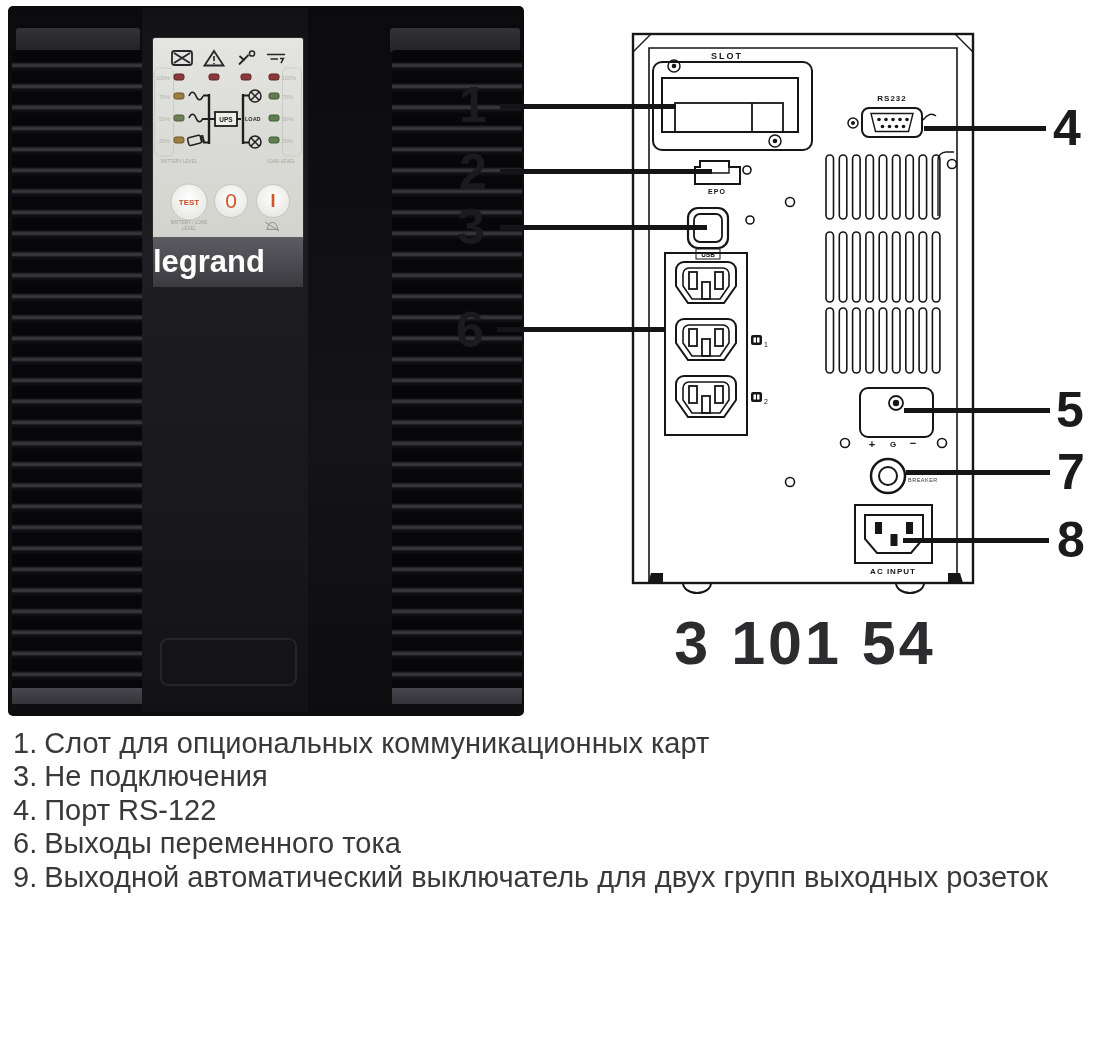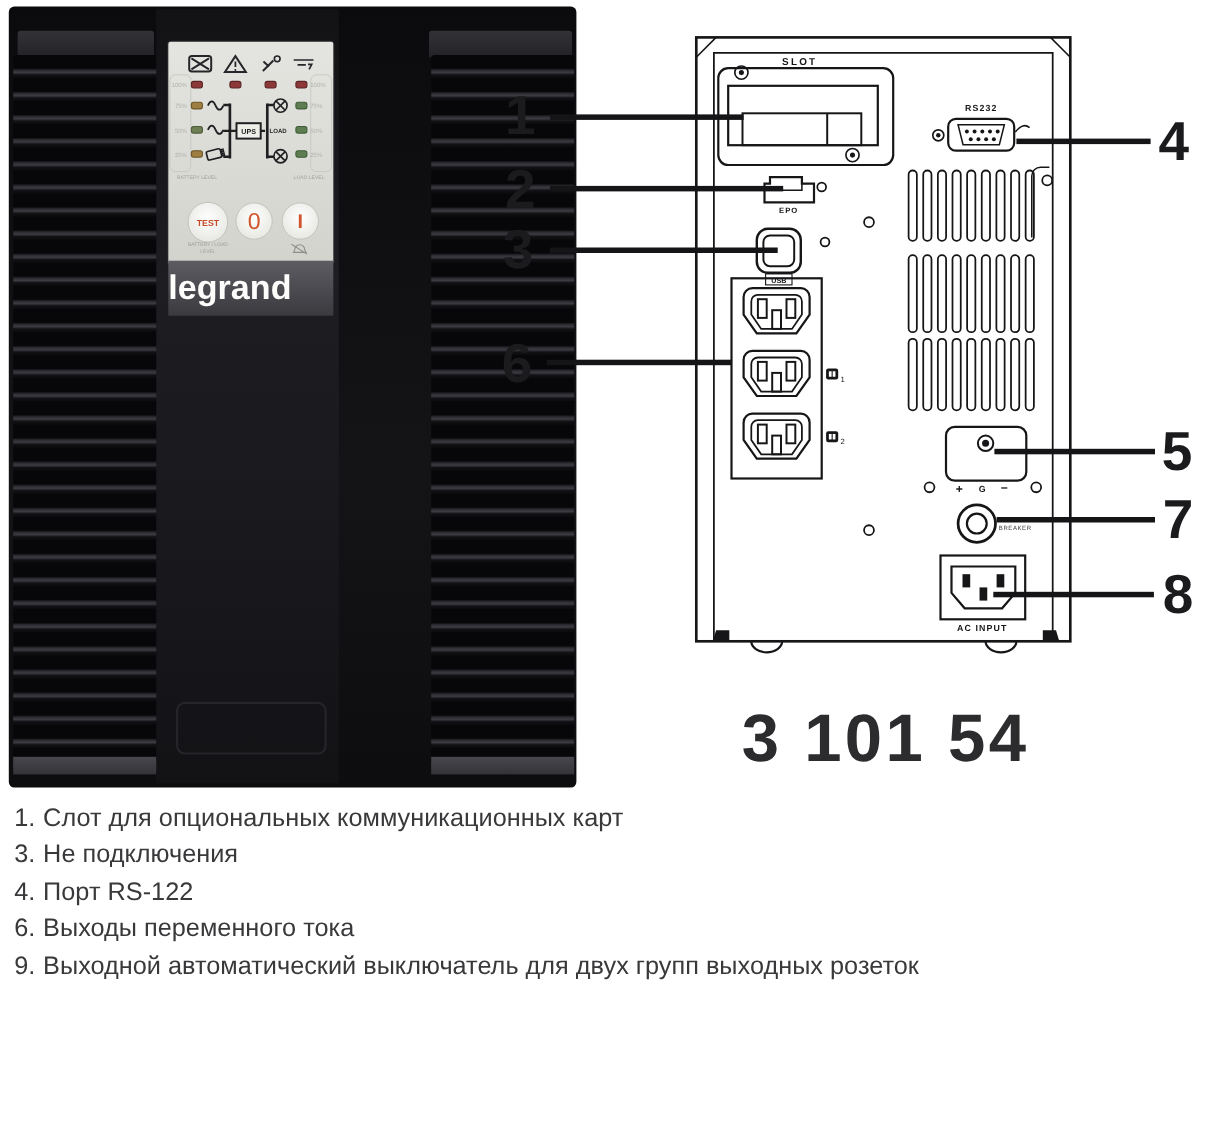--- a/index.html
+++ b/index.html
@@ -32,26 +32,26 @@
 
   
   .rear-svg{position:absolute;left:620px;top:20px;width:370px;height:595px;}
 
   
   .leader{position:absolute;height:5px;background:#151517;}
   .callout{position:absolute;width:44px;height:50px;display:flex;align-items:center;justify-content:center;
     font-size:50px;font-weight:bold;color:#1b1b1d;}
 
   
-  .model-number{position:absolute;left:620px;top:636px;width:370px;height:70px;
+  .model-number{position:absolute;left:620px;top:608px;width:370px;height:70px;
     text-align:center;font-size:61px;font-weight:600;color:#2c2c2e;letter-spacing:3px;line-height:70px;}
 
   
   .legend{position:absolute;left:13px;top:727px;width:1085px;list-style:none;margin:0;padding:0;
-    font-size:23px;line-height:33.4px;color:#39393b;}
+    font-size:29px;line-height:33.4px;color:#39393b;}
   .legend li{white-space:nowrap;}
   .legend .num{margin-right:7px;}
 
   svg text{font-family:"Liberation Sans",sans-serif;}
 </style>
 </head>
 <body>
 
 <div class="stage">
 

